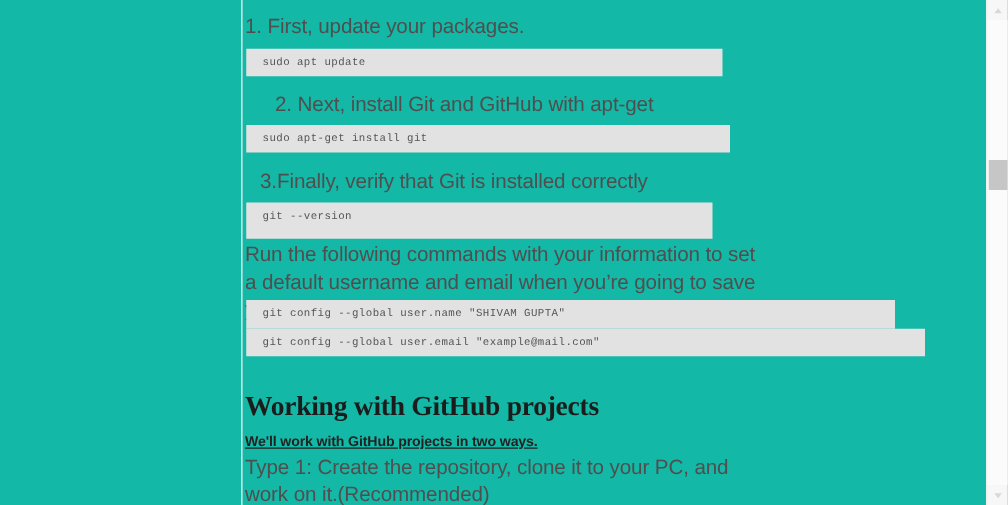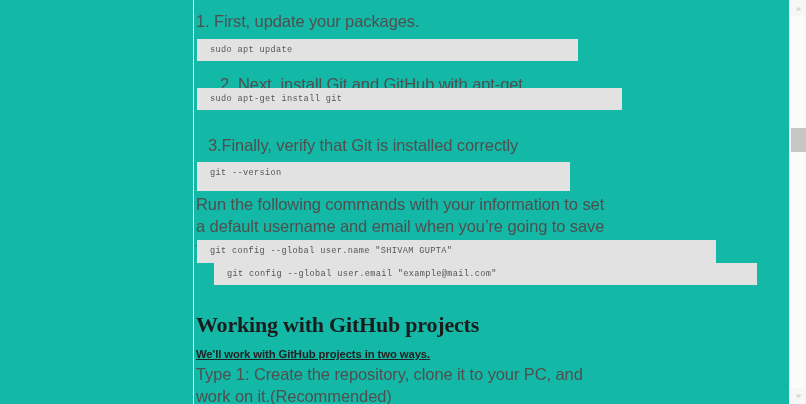--- a/index.html
+++ b/index.html
@@ -85,29 +85,29 @@
     font-weight: 700;
     letter-spacing: -0.1px;
     line-height: 1.2;
   }
 
   
   #step1-text  { position: absolute; left: 0;  top: 10px;  }
   #code1       { position: absolute; left: 1px; top: 39px; width: 381px; height: 22px; }
 
   #step2-text  { position: absolute; left: 0;  top: 73px; margin-left: 24px;  }
-  #code2       { position: absolute; left: 1px; top: 88px; width: 425px; height: 22px; }
+  #code2       { position: absolute; left: 1px; top: 100px; width: 387px; height: 22px; }
 
   #step3-text  { position: absolute; left: 12px;  top: 134px; }
   #code3       { position: absolute; left: 1px; top: 162px; width: 373px; height: 29px; }
 
   #para1       { position: absolute; left: 0;  top: 194px; width: 420px; }
 
   #code4       { position: absolute; left: 1px; top: 240px; width: 519px; height: 23px; }
-  #code5       { position: absolute; left: 1px; top: 263px; width: 543px; height: 22px; margin-left: 17px; }
+  #code5       { position: absolute; left: 1px; top: 263px; width: 543px; height: 22px; }
 
   #heading1    { position: absolute; left: 0;  top: 312px; }
   #subbold1    { position: absolute; left: 0;  top: 348px; text-decoration: underline; }
   #para2       { position: absolute; left: 0;  top: 364px; width: 400px; }
 
   
   #scrollbar {
     position: absolute;
     right: 0;
     top: 0;

